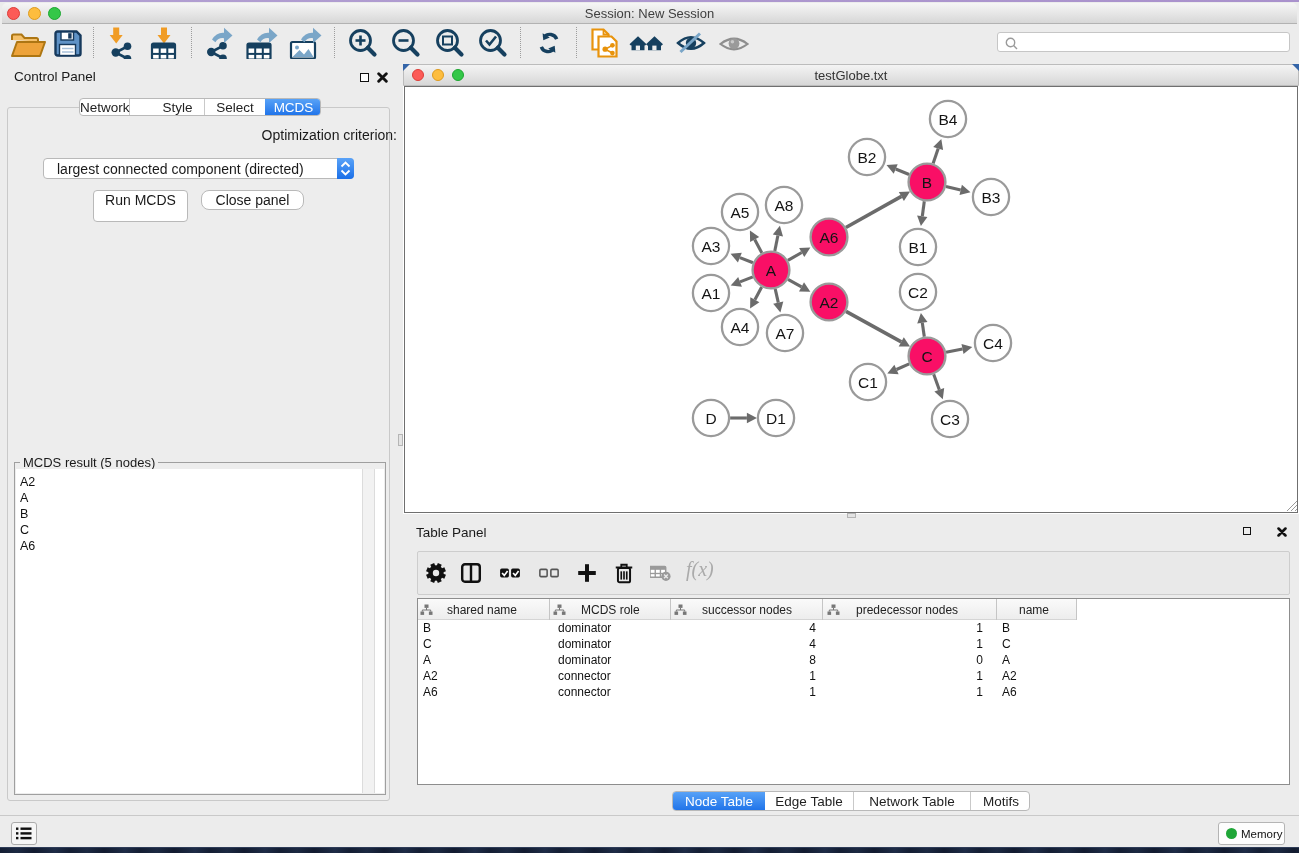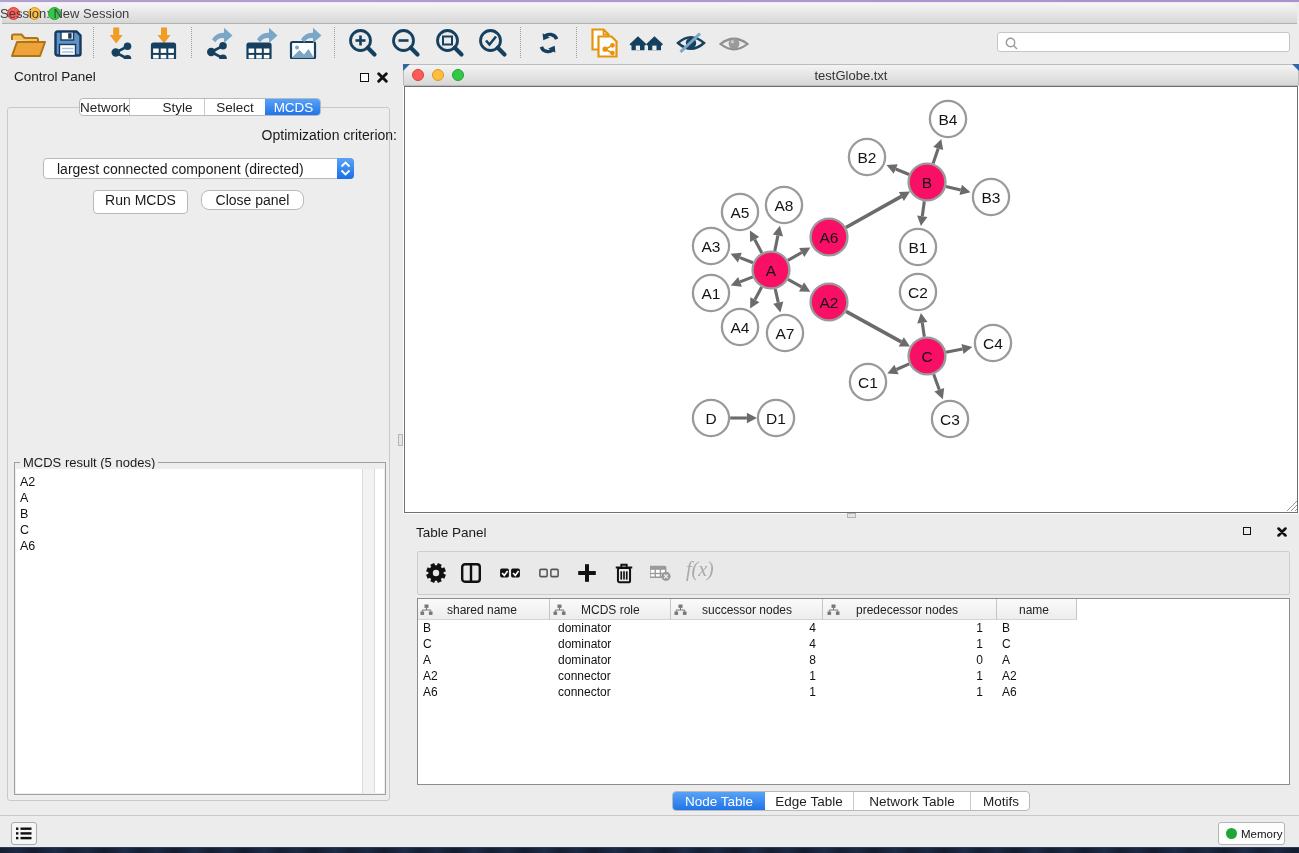--- a/index.html
+++ b/index.html
@@ -5,21 +5,21 @@
 body { background:#ececec; position:relative; }
 .abs { position:absolute; }
 </style></head><body>
 
 <div class="abs" style="left:0;top:0;width:1299px;height:2px;background:linear-gradient(90deg,#b2a0d2,#a991cc)"></div>
 
 <div class="abs" style="left:2px;top:3px;width:1295px;height:21px;background:linear-gradient(#f6f6f6,#d7d7d7);border-bottom:1px solid #b2b2b2;border-radius:5px 5px 0 0"></div>
 <div class="abs" style="left:7px;top:7px;width:13px;height:13px;border-radius:50%;background:#fc5b57;border:0.5px solid #dd3d38"></div>
 <div class="abs" style="left:28px;top:7px;width:13px;height:13px;border-radius:50%;background:#fdbd3e;border:0.5px solid #de9b1e"></div>
 <div class="abs" style="left:48px;top:7px;width:13px;height:13px;border-radius:50%;background:#34c748;border:0.5px solid #1da731"></div>
-<div class="abs" style="left:0;top:6px;width:1299px;font-size:13px;color:#404040">Session: New Session</div>
+<div class="abs" style="left:0;top:6px;width:1299px;text-align:center;font-size:13px;color:#404040">Session: New Session</div>
 
 <div class="abs" style="left:0;top:24px;width:1299px;height:38px;background:#ececec"></div>
 <div style="position:absolute;left:93px;top:27px;width:0;height:31px;border-left:1px dotted #9d9d9d"></div>
 <div style="position:absolute;left:191px;top:27px;width:0;height:31px;border-left:1px dotted #9d9d9d"></div>
 <div style="position:absolute;left:334px;top:27px;width:0;height:31px;border-left:1px dotted #9d9d9d"></div>
 <div style="position:absolute;left:520px;top:27px;width:0;height:31px;border-left:1px dotted #9d9d9d"></div>
 <div style="position:absolute;left:576px;top:27px;width:0;height:31px;border-left:1px dotted #9d9d9d"></div>
 <svg style="position:absolute;left:10px;top:29px" width="37" height="29" viewBox="0 0 37 29">
     <path d="M2 11 v-4 a1.5 1.5 0 0 1 1.5 -1.5 h8 l3 3.5 h12 a1.5 1.5 0 0 1 1.5 1.5 v2" fill="#f5c06a" stroke="#ad7613" stroke-width="2"></path>
 <path d="M7 13 h28 l-5 14 h-28 z" fill="#eda33a" stroke="#ad7613" stroke-width="2" stroke-linejoin="round"></path>
@@ -180,21 +180,21 @@
 <div class="abs" style="left:185px;top:0;width:57px;height:18px;line-height:17px;text-align:center;color:#fff;background:linear-gradient(#58a2f7,#1a6fe8)">MCDS</div>
 </div>
 <div class="abs" style="left:0;top:127px;width:397px;text-align:right;font-size:14px;color:#1a1a1a">Optimization criterion:</div>
 <div class="abs" style="left:43px;top:158px;width:311px;height:21px;background:#fff;border:1px solid #b9b9b9;border-radius:4px">
 <div class="abs" style="left:13px;top:2px;font-size:14px;color:#1a1a1a">largest connected component (directed)</div>
 <div class="abs" style="right:-1px;top:-1px;width:17px;height:21px;border-radius:0 4px 4px 0;background:linear-gradient(#5aa3f8,#1a6fe8)">
 <svg width="17" height="21" viewBox="0 0 17 21">
         <path d="M4.5 8.5 L8.5 4.5 L12.5 8.5 M4.5 12.5 L8.5 16.5 L12.5 12.5" fill="none" stroke="#fff" stroke-width="1.8"></path>
       </svg></div>
 </div>
-<div class="abs" style="left:93px;top:190px;width:95px;height:24px;background:#fff;border:1px solid #b9b9b9;border-radius:4px;text-align:center;line-height:19px;font-size:14px;color:#1a1a1a">Run MCDS</div>
+<div class="abs" style="left:93px;top:190px;width:95px;height:32px;background:#fff;border:1px solid #b9b9b9;border-radius:4px;text-align:center;line-height:19px;font-size:14px;color:#1a1a1a">Run MCDS</div>
 <div class="abs" style="left:201px;top:190px;width:103px;height:20px;background:#fff;border:1px solid #b9b9b9;border-radius:8px;text-align:center;line-height:19px;font-size:14px;color:#1a1a1a">Close panel</div>
 
 <div class="abs" style="left:14px;top:462px;width:372px;height:333px;border:1px solid #9f9f9f"></div>
 <div class="abs" style="left:20px;top:455px;background:#ededed;padding:0 3px;font-size:13px;color:#1a1a1a">MCDS result (5 nodes)</div>
 <div class="abs" style="left:16px;top:469px;width:368px;height:324px;background:#fff"></div>
 <div class="abs" style="left:362px;top:469px;width:13px;height:324px;background:#f2f2f2;border-left:1px solid #dcdcdc;border-right:1px solid #dcdcdc"></div>
 <div class="abs" style="left:20px;top:474px;font-size:12.5px;color:#111;line-height:16px">A2<br>A<br>B<br>C<br>A6</div>
 
 <div class="abs" style="left:403px;top:64px;width:896px;height:450px;background:#fff;border-radius:5px 5px 0 0"></div>
 <div class="abs" style="left:403px;top:64px;width:896px;height:22px;background:linear-gradient(#f4f4f4,#d7d7d7);border:1px solid #bcbcbc;border-radius:5px 5px 0 0"></div>

